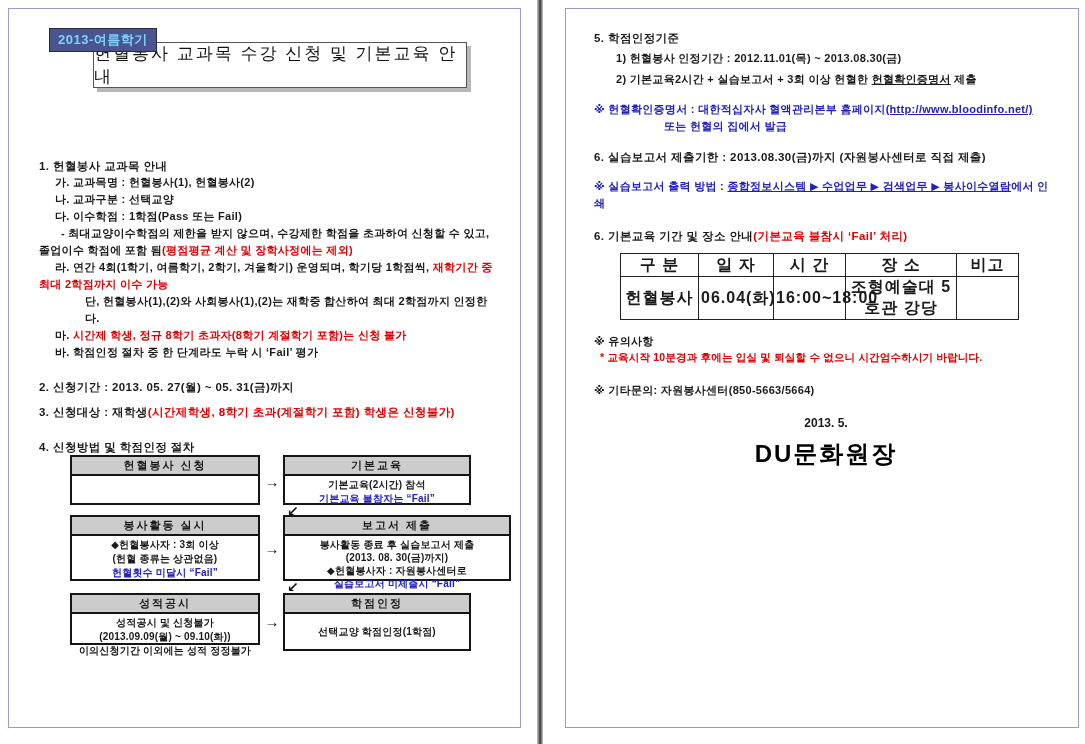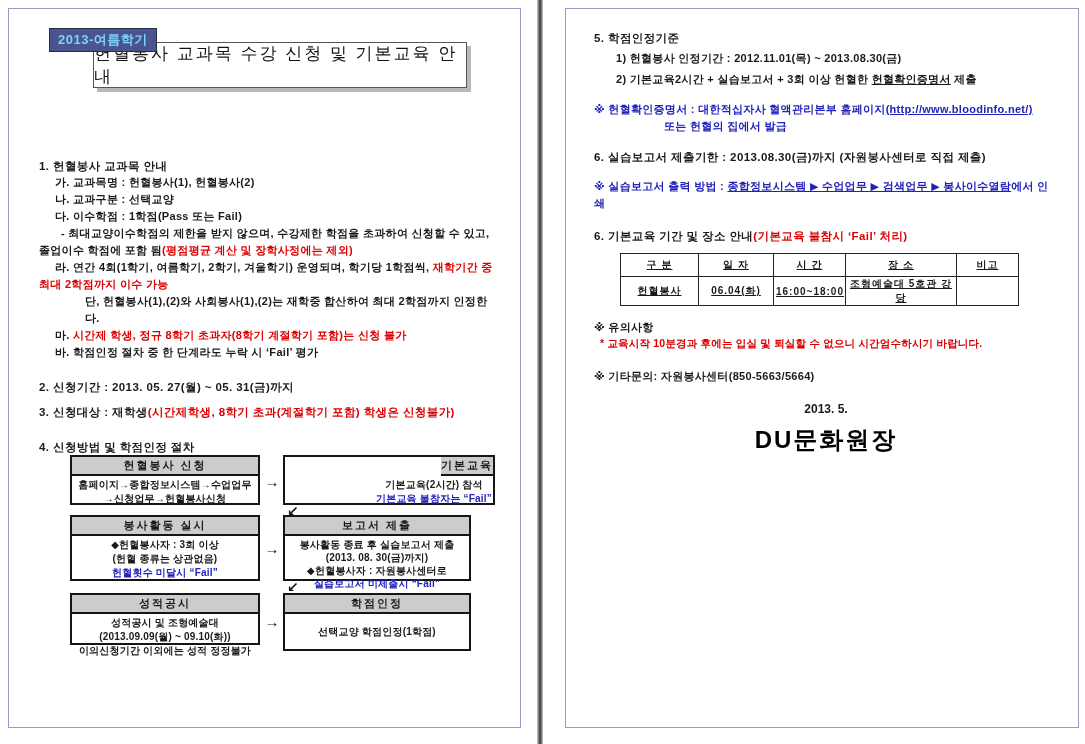--- a/index.html
+++ b/index.html
@@ -70,22 +70,22 @@
   
   .p2-body { position:absolute; left:28px; right:20px; top:22px; }
   .sub { padding-left:22px; margin-top:4px; }
   .note { margin-top:13px; }
   .note2nd { padding-left:70px; }
   table.sched {
     border-collapse:collapse; margin:9px 0 0 26px; table-layout:fixed;
     width:398px;
   }
   table.sched th, table.sched td {
-    border:1.5px solid #222; font-size:10px; font-weight:bold;
-    text-align:center; height:23px; padding:0 2px; letter-spacing:1px;text-decoration:underline;
+    border:1.5px solid #222; font-size:16px; font-weight:bold;
+    text-align:center; height:23px; padding:0 2px; letter-spacing:1px;
   }
   .caution { margin-top:13px; }
   .caution-line { padding-left:6px; margin-top:1px; font-size:10.5px; font-weight:bold; letter-spacing:.2px; }
   .contact { margin-top:17px; }
   .docdate { margin-top:17px; text-align:center; font-size:12px; font-weight:bold; }
   .signature { margin-top:8px; text-align:center; font-size:24px; font-weight:bold; letter-spacing:2px; color:#000; }
 </style>
 </head>
 <body>
 
@@ -105,59 +105,55 @@
     <div class="t ind1"><span>마. </span><span class="red">시간제 학생, 정규 8학기 초과자(8학기 계절학기 포함)는 신청 불가</span></div>
     <div class="t ind1">바. 학점인정 절차 중 한 단계라도 누락 시 ‘Fail’ 평가</div>
 
     <div class="sec mt-s2">2. 신청기간 : 2013. 05. 27(월)  ~  05. 31(금)까지</div>
     <div class="sec mt-s3"><span>3. 신청대상 : 재학생</span><span class="red">(시간제학생, 8학기 초과(계절학기 포함) 학생은 신청불가)</span></div>
     <div class="sec mt-s4">4. 신청방법 및 학점인정 절차</div>
   </div>
 
   <div class="fbox" style="left:61px; top:446px; width:190px; height:50px;">
     <div class="fbox-h">헌혈봉사 신청</div>
-    <div class="fbox-b">
-      <div>홈페이지→종합정보시스템→수업업무</div>
-      <div>→신청업무→헌혈봉사신청</div>
-    </div>
   </div>
   <span class="arrow-r" style="left:254px; top:464px;">→</span>
-  <div class="fbox" style="left:274px; top:446px; width:212px; height:50px;align-items:flex-end;">
+  <div class="fbox" style="left:274px; top:446px; width:188px; height:50px;">
     <div class="fbox-h">기본교육</div>
     <div class="fbox-b">
       <div>기본교육(2시간) 참석</div>
       <div class="blue">기본교육 불참자는 “Fail”</div>
     </div>
   </div>
   <span class="arrow-d" style="left:278px; top:494px;">↙</span>
 
   <div class="fbox" style="left:61px; top:506px; width:190px; height:66px;">
     <div class="fbox-h">봉사활동 실시</div>
     <div class="fbox-b">
       <div>◆헌혈봉사자 : 3회 이상</div>
       <div>(헌혈 종류는 상관없음)</div>
       <div class="blue">헌혈횟수 미달시 “Fail”</div>
     </div>
   </div>
   <span class="arrow-r" style="left:254px; top:531px;">→</span>
-  <div class="fbox" style="left:274px; top:506px; width:188px; height:66px;">
+  <div class="fbox" style="left:274px; top:506px; width:228px; height:66px;">
     <div class="fbox-h">보고서 제출</div>
     <div class="fbox-b" style="line-height:13px;">
       <div>봉사활동 종료 후 실습보고서 제출</div>
       <div>(2013. 08. 30(금)까지)</div>
       <div>◆헌혈봉사자 : 자원봉사센터로</div>
       <div class="blue">실습보고서 미제출시 “Fail”</div>
     </div>
   </div>
   <span class="arrow-d" style="left:278px; top:570px;">↙</span>
 
   <div class="fbox" style="left:61px; top:584px; width:190px; height:52px;">
     <div class="fbox-h">성적공시</div>
     <div class="fbox-b">
-      <div>성적공시 및 조형예술대</div>
+      <div>성적공시 및 신청불가</div>
       <div>(2013.09.09(월) ~ 09.10(화))</div>
       <div>이의신청기간 이외에는 성적 정정불가</div>
     </div>
   </div>
   <span class="arrow-r" style="left:254px; top:604px;">→</span>
   <div class="fbox" style="left:274px; top:584px; width:188px; height:58px;">
     <div class="fbox-h">학점인정</div>
     <div class="fbox-b">
       <div>선택교양 학점인정(1학점)</div>
     </div>

